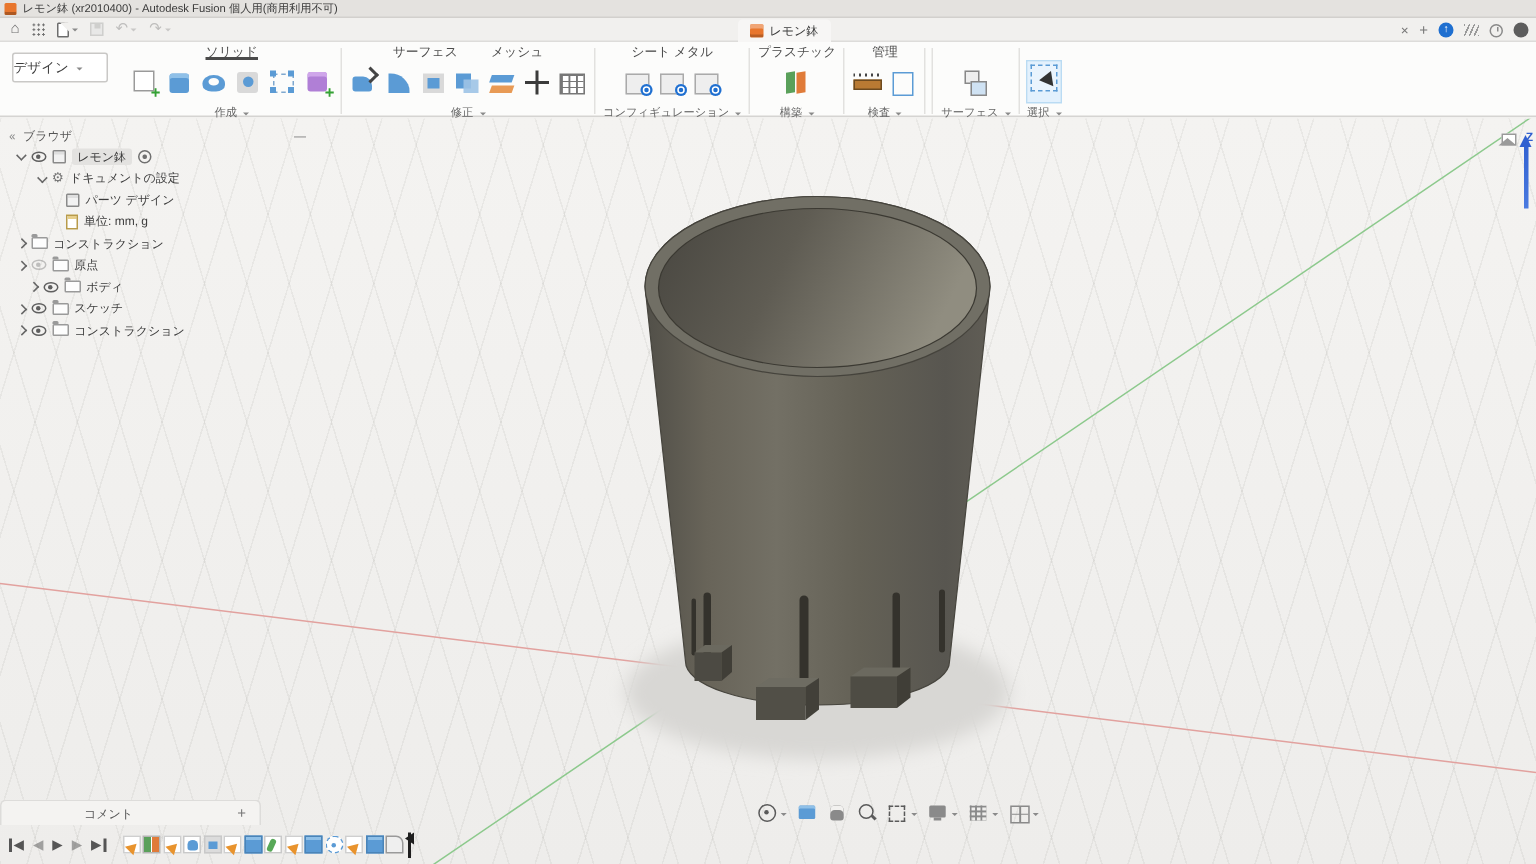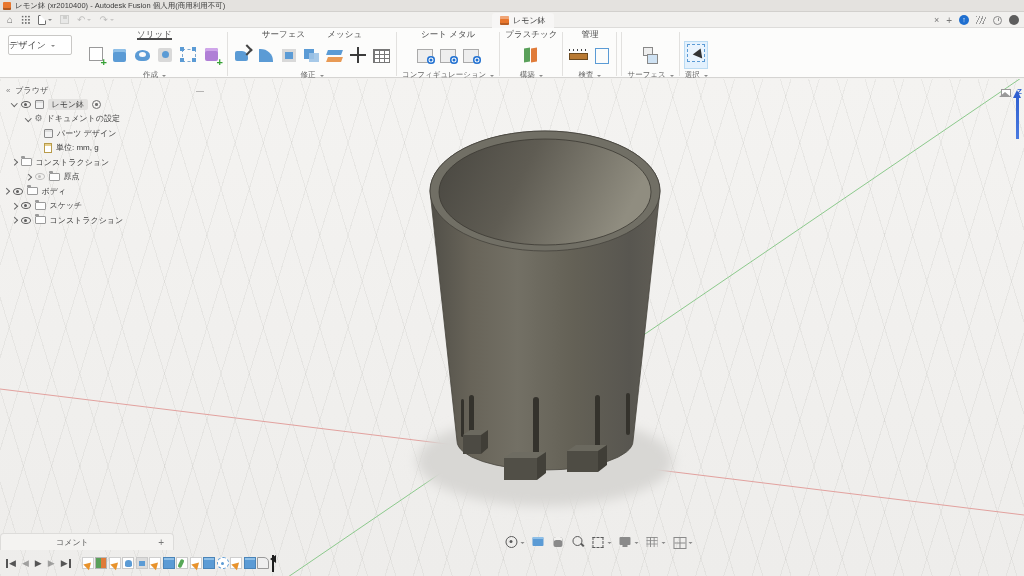--- a/index.html
+++ b/index.html
@@ -443,27 +443,27 @@
       </div>
       <div class="brow" style="padding-left:44px">
         <span class="doc-ic"></span>
         <span>単位: mm, g</span>
       </div>
       <div class="brow" style="padding-left:12px">
         <span class="chev closed"></span>
         <span class="folder"></span>
         <span>コンストラクション</span>
       </div>
-      <div class="brow" style="padding-left:26px">
+      <div class="brow" style="padding-left:12px">
         <span class="chev closed"></span>
         <span class="eye off"></span>
         <span class="folder"></span>
         <span>原点</span>
       </div>
-      <div class="brow" style="padding-left:4px">
+      <div class="brow" style="padding-left:20px">
         <span class="chev closed"></span>
         <span class="eye"></span>
         <span class="folder"></span>
         <span>ボディ</span>
       </div>
       <div class="brow" style="padding-left:12px">
         <span class="chev closed"></span>
         <span class="eye"></span>
         <span class="folder"></span>
         <span>スケッチ</span>

